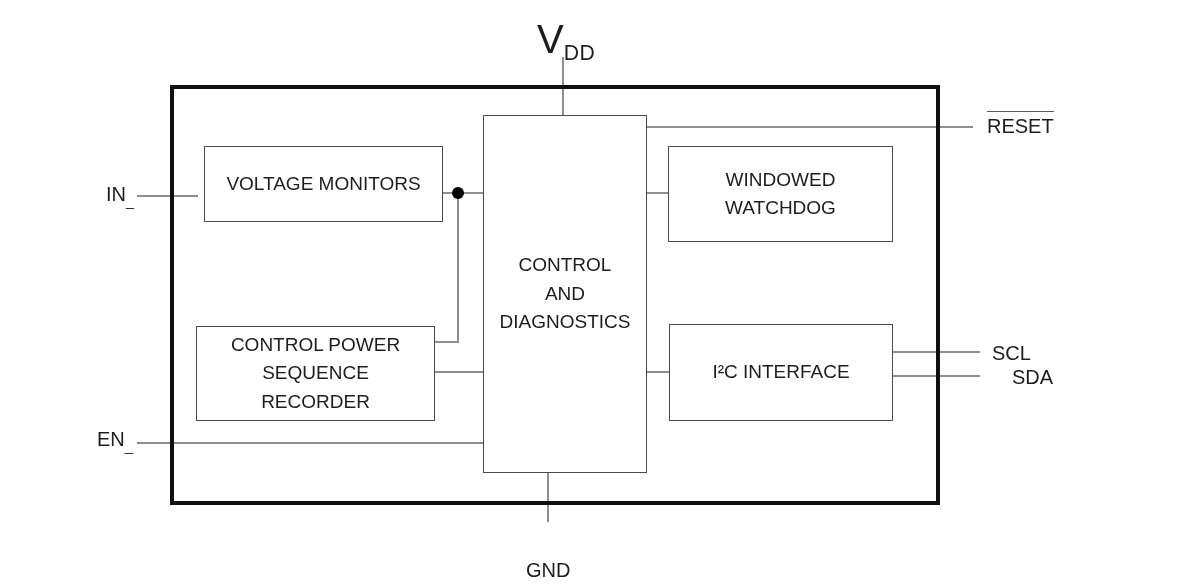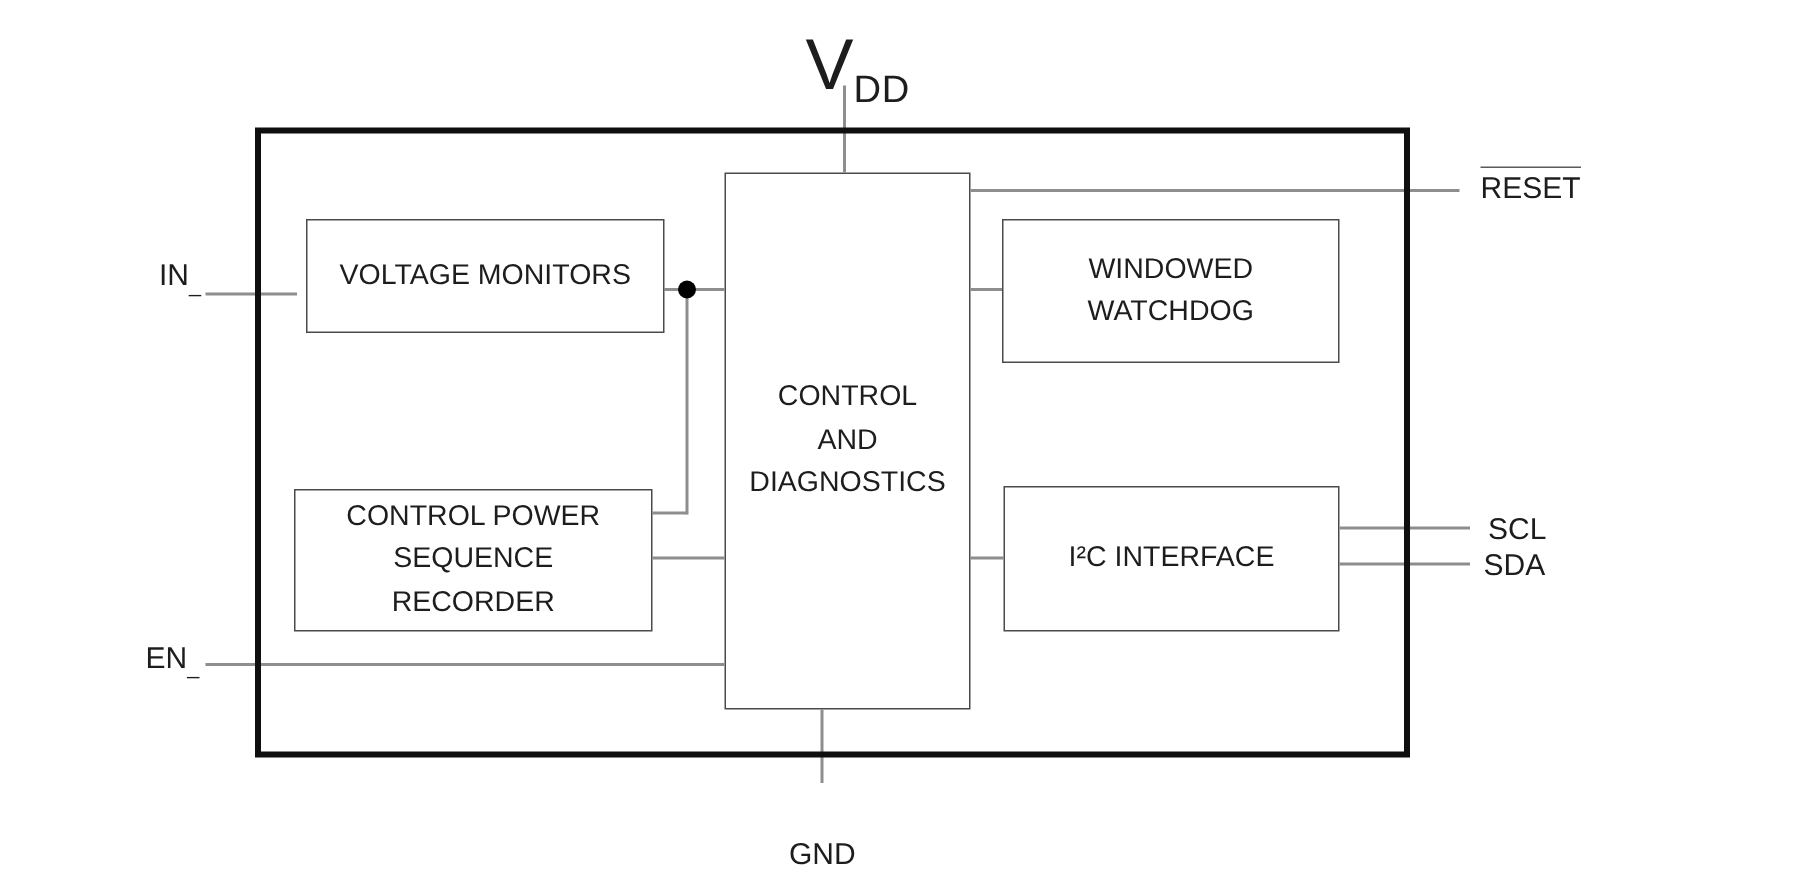--- a/index.html
+++ b/index.html
@@ -68,34 +68,34 @@
   
   .pin {
     position: absolute;
     font-size: 20px;
     color: #1d1d1d;
     white-space: nowrap;
     z-index: 4;
     line-height: 1.15;
   }
   .pin .sub  { font-size: 0.72em; vertical-align: -0.32em; }
-  .pin-vdd   { left: 537px; top: 16px; font-size: 48px; }
+  .pin-vdd   { left: 537px; top: 16px; font-size: 40px; }
   .pin-vdd .sub { font-size: 0.53em; vertical-align: -0.35em; letter-spacing: 0.5px; }
-  .pin-in    { left: 106px; top: 173px; }
+  .pin-in    { left: 106px; top: 183px; }
   .pin-en    { left: 97px;  top: 428px; }
   .pin-gnd   { left: 526px; top: 532px; margin-top: 27px; }
   .pin-reset { left: 987px; top: 111px; }
   .pin-reset .overline {
     display: inline-block;
     border-top: 1.6px solid #5a5a5a;
     padding-top: 3px;
     line-height: 1.1;
   }
   .pin-scl   { left: 992px; top: 342px; }
-  .pin-sda   { left: 989px; top: 366px; }
+  .pin-sda   { left: 1012px; top: 366px; }
 </style>
 </head>
 <body>
 
 <div class="canvas">
 
   <div class="wire w-in"></div>
   <div class="wire w-vm-ctl"></div>
   <div class="wire w-junc-v"></div>
   <div class="wire w-fp-junc"></div>

